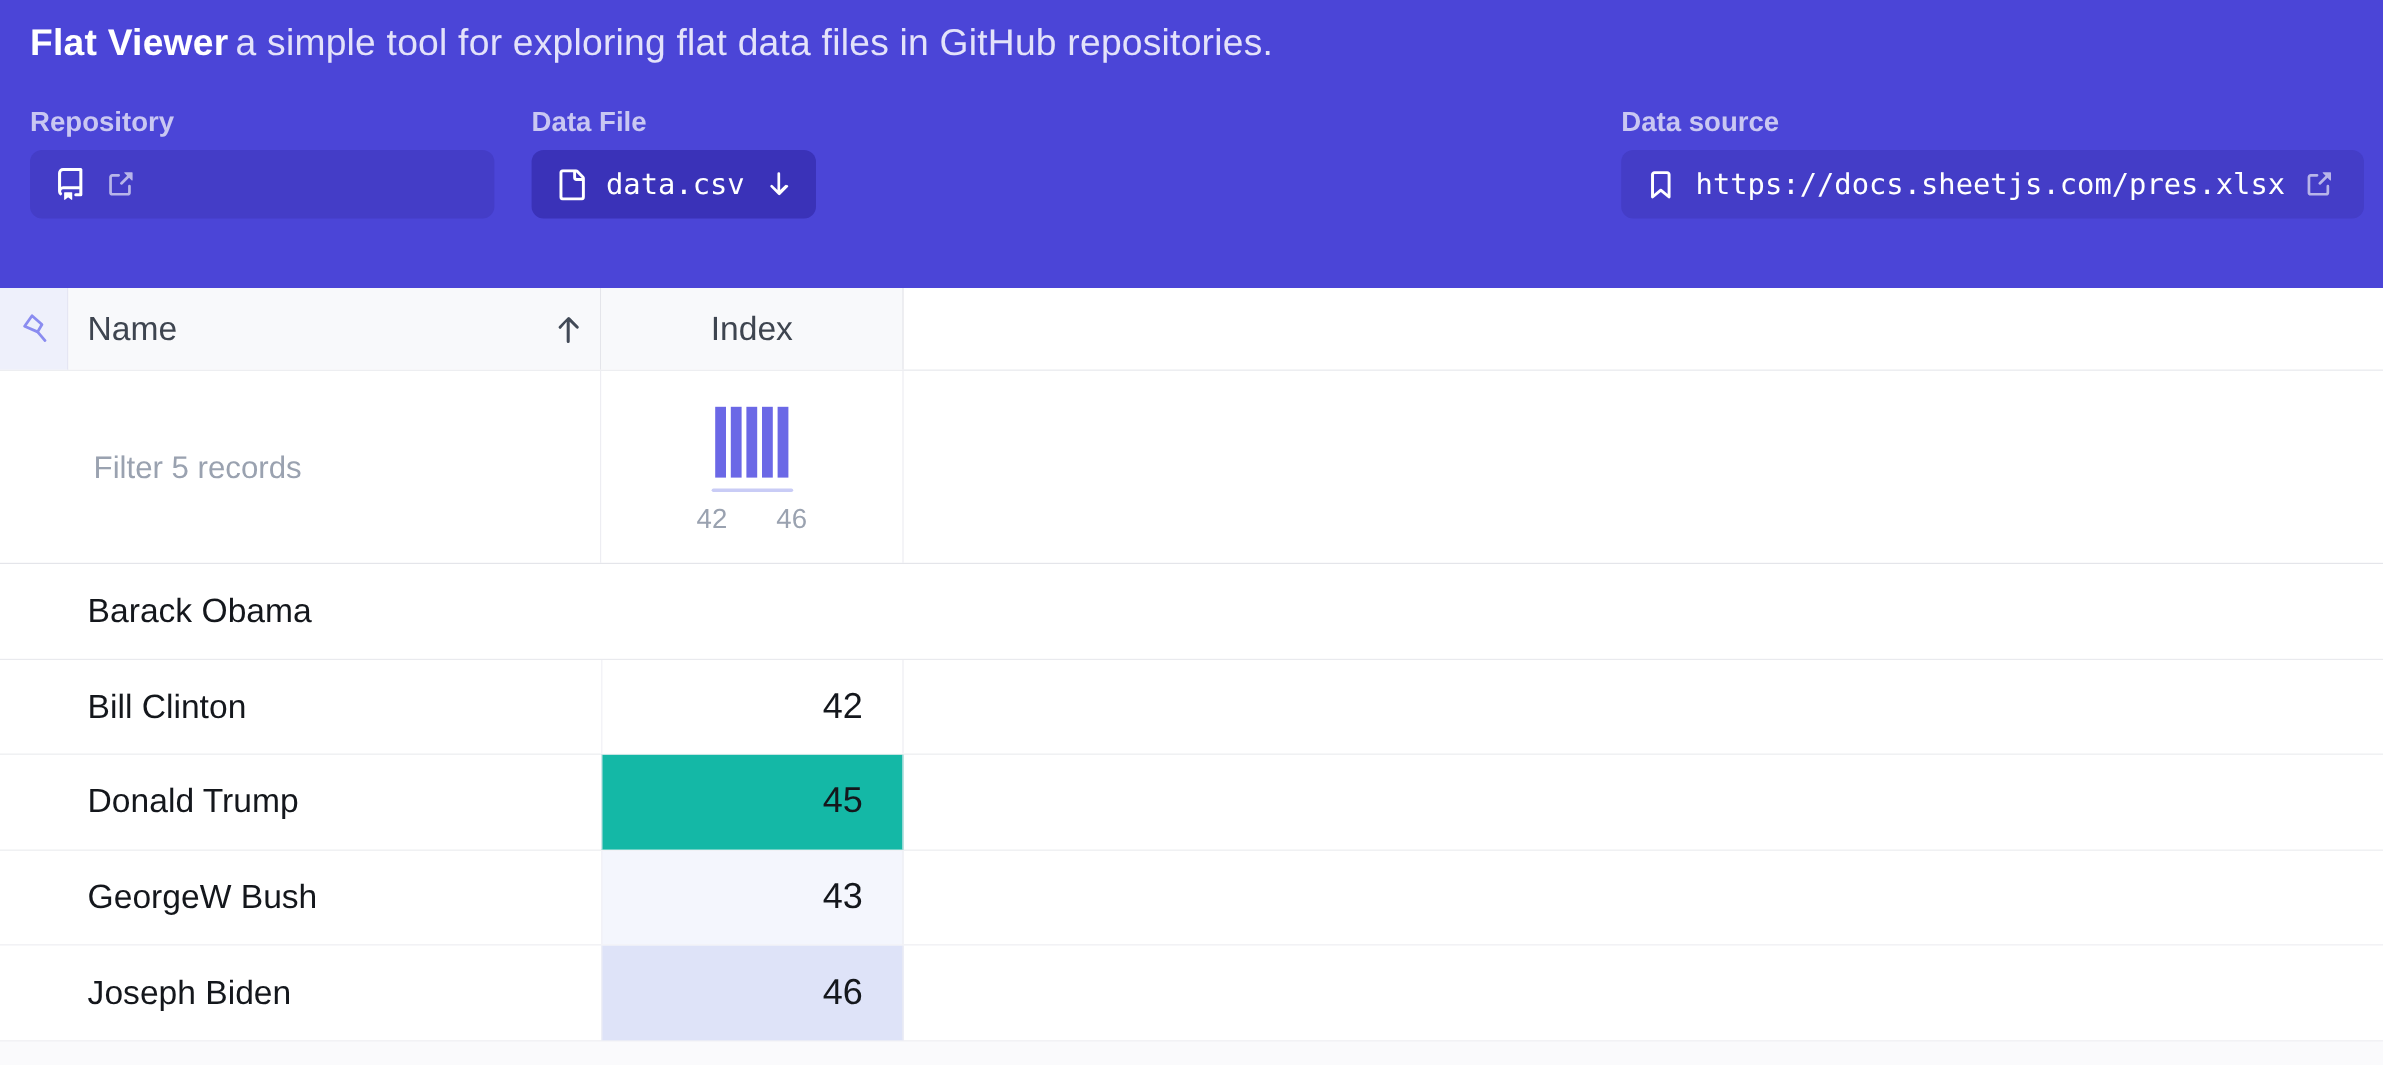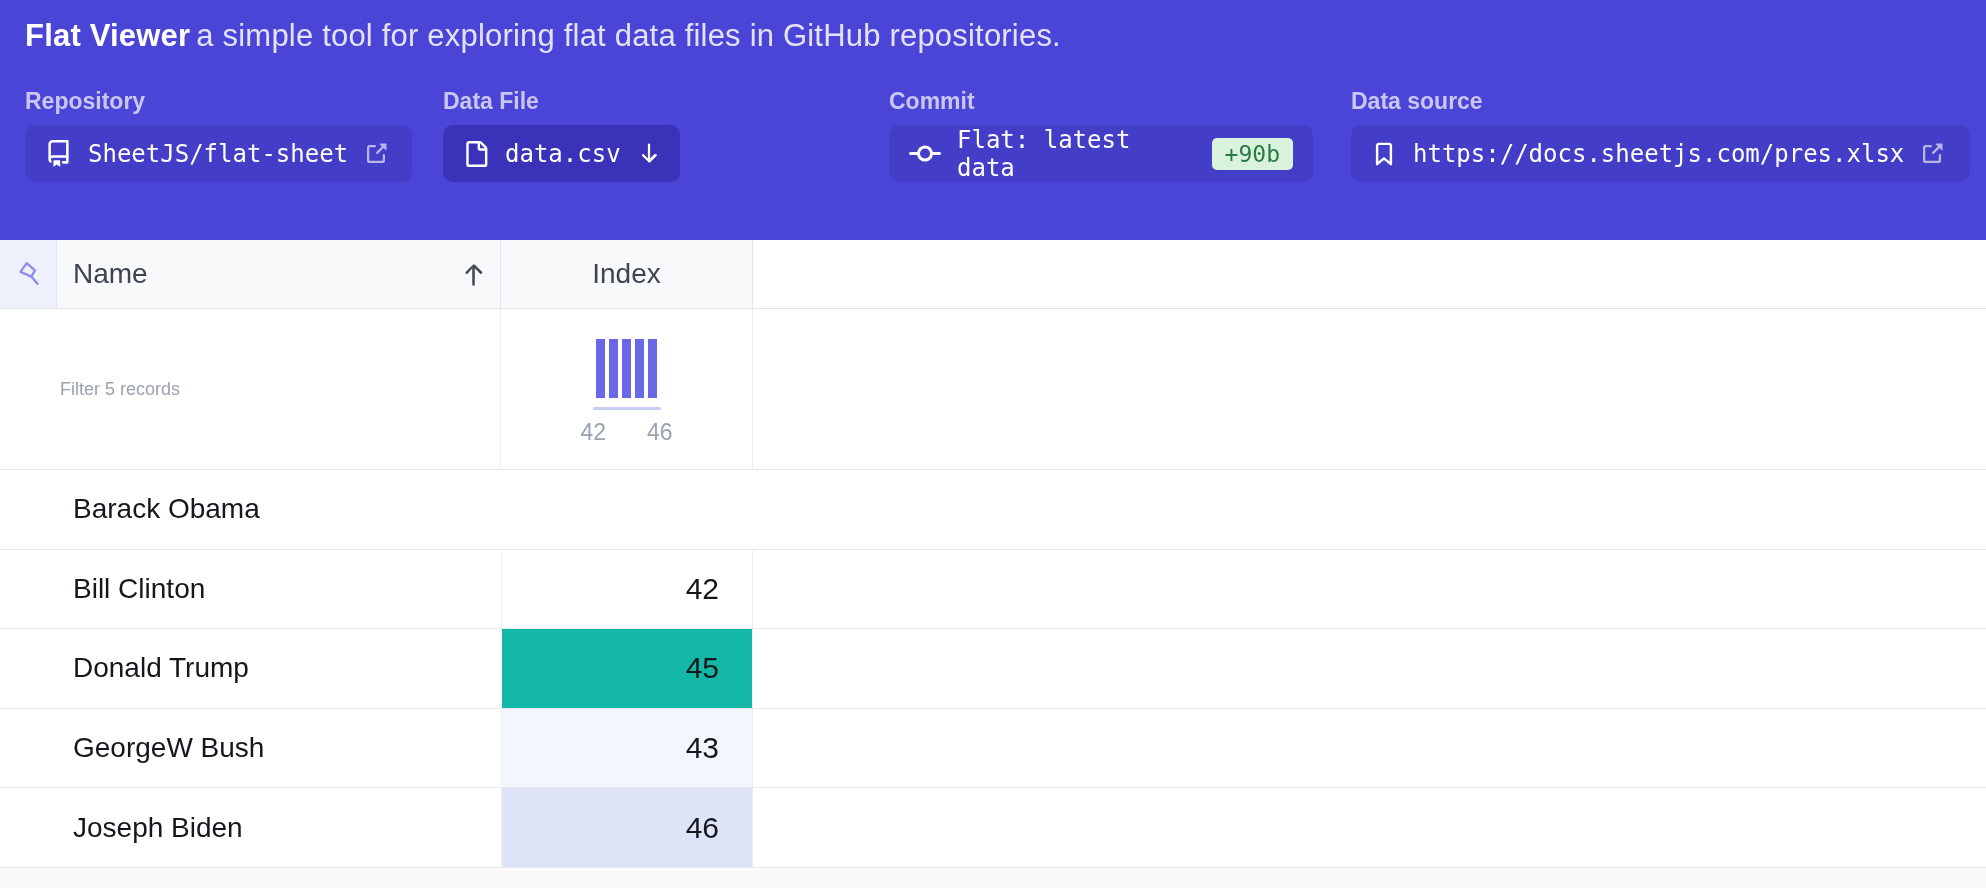--- a/index.html
+++ b/index.html
@@ -42,21 +42,21 @@
   .pin-cell { position:absolute; left:0; top:0; width:57px; height:68px; background:var(--pin-cell-bg); border-right:1px solid #e3e4f0; display:flex; align-items:center; justify-content:center; }
   .hcell { position:absolute; top:0; height:68px; background:var(--header-cell-bg); display:flex; align-items:center; color:var(--col-header-text); font-size:28px; font-weight:500; }
   .hcell.name { left:57px; width:444px; padding-left:16px; border-right:1px solid var(--border); }
   .hcell.index { left:501px; width:252px; justify-content:center; border-right:1px solid var(--border); }
   .sort-ic { position:absolute; right:13px; top:50%; transform:translateY(-50%); }
 
   .frow { position:absolute; left:0; top:309px; width:1986px; height:161px; background:#ffffff; border-bottom:1px solid var(--border); }
   .filter-input {
     position:absolute; left:0; top:0; width:501px; height:160px;
     border:none; outline:none; background:transparent;
-    padding-left:60px; font-size:18px; color:#32373f;
+    padding-left:78px; font-size:26px; color:#32373f;
     font-family:"Liberation Sans","DejaVu Sans",sans-serif;
     border-right:1px solid #ededf2;
   }
   .filter-input::placeholder { color:var(--muted-text); opacity:1; }
   .histo { position:absolute; left:501px; top:0; width:252px; height:160px; border-right:1px solid #ededf2; cursor:crosshair; }
   .bars { display:flex; gap:4px; justify-content:center; align-items:flex-end; height:59px; margin-top:30px; }
   .bars i { display:block; width:9px; background:var(--bar-color); }
   .axisline { width:68px; height:3px; background:var(--axis-line); margin:9px auto 0; border-radius:2px; }
   .histo-labels { width:92px; margin:9px auto 0; display:flex; justify-content:space-between; font-size:23px; color:var(--muted-text); }
   .half-line { position:absolute; left:753px; top:389px; width:1233px; height:1px; background:#eaebef; }
@@ -77,50 +77,39 @@
     <div class="title-line">
       <b>Flat Viewer</b><span>a simple tool for exploring flat data files in GitHub repositories.</span>
     </div>
 
     <div class="control" id="ctl-repo">
       <span class="lbl">Repository</span>
       <button class="ctl-btn mono">
         <svg width="27" height="27" viewBox="0 0 16 16" fill="#ffffff">
             <path d="M2 2.5A2.5 2.5 0 0 1 4.5 0h8.75a.75.75 0 0 1 .75.75v12.5a.75.75 0 0 1-.75.75h-2.5a.75.75 0 0 1 0-1.5h1.75v-2h-8a1 1 0 0 0-.714 1.7.75.75 0 1 1-1.072 1.05A2.495 2.495 0 0 1 2 11.5Zm10.5-1h-8a1 1 0 0 0-1 1v6.708A2.486 2.486 0 0 1 4.5 9h8ZM5 12.25a.25.25 0 0 1 .25-.25h3.5a.25.25 0 0 1 .25.25v3.25a.25.25 0 0 1-.4.2l-1.45-1.087a.249.249 0 0 0-.3 0L5.4 15.7a.25.25 0 0 1-.4-.2Z"></path>
           </svg>
-        <span>SheetJS/flat-sheet</span>
         <svg class="dim-icon" width="24" height="24" viewBox="0 0 16 16" fill="#ffffff">
             <path d="M3.75 2h3.5a.75.75 0 0 1 0 1.5h-3.5a.25.25 0 0 0-.25.25v8.5c0 .138.112.25.25.25h8.5a.25.25 0 0 0 .25-.25v-3.5a.75.75 0 0 1 1.5 0v3.5A1.75 1.75 0 0 1 12.25 14h-8.5A1.75 1.75 0 0 1 2 12.25v-8.5C2 2.784 2.784 2 3.75 2Zm6.854-1h4.146a.25.25 0 0 1 .25.25v4.146a.25.25 0 0 1-.427.177L13.03 4.03 9.28 7.78a.751.751 0 0 1-1.042-.018.751.751 0 0 1-.018-1.042l3.75-3.75-1.543-1.543A.25.25 0 0 1 10.604 1Z"></path>
           </svg>
       </button>
     </div>
 
     <div class="control" id="ctl-file">
       <span class="lbl">Data File</span>
       <button class="ctl-btn selected mono">
         <svg width="26" height="26" viewBox="0 0 16 16" fill="#ffffff">
             <path d="M2 1.75C2 .784 2.784 0 3.75 0h6.586c.464 0 .909.184 1.237.513l2.914 2.914c.329.328.513.773.513 1.237v9.586A1.75 1.75 0 0 1 13.25 16h-9.5A1.75 1.75 0 0 1 2 14.25Zm1.75-.25a.25.25 0 0 0-.25.25v12.5c0 .138.112.25.25.25h9.5a.25.25 0 0 0 .25-.25V6h-2.75A1.75 1.75 0 0 1 9 4.25V1.5Zm6.75.062V4.25c0 .138.112.25.25.25h2.688l-.011-.013-2.914-2.914-.013-.011Z"></path>
           </svg>
         <span>data.csv</span>
         <svg class="push-right" width="24" height="24" viewBox="0 0 16 16" fill="#ffffff">
             <path d="M13.03 8.22a.75.75 0 0 1 0 1.06l-4.25 4.25a.75.75 0 0 1-1.06 0L3.47 9.28a.751.751 0 0 1 .018-1.042.751.751 0 0 1 1.042-.018L7.25 10.94V1.75a.75.75 0 0 1 1.5 0v9.19l2.72-2.72a.75.75 0 0 1 1.06 0Z"></path>
           </svg>
       </button>
     </div>
 
-    <div class="control" id="ctl-commit">
-      <span class="lbl">Commit</span>
-      <button class="ctl-btn mono">
-        <svg width="32" height="32" viewBox="0 0 16 16" fill="#ffffff">
-            <path d="M11.93 8.5a4.002 4.002 0 0 1-7.86 0H.75a.75.75 0 0 1 0-1.5h3.32a4.002 4.002 0 0 1 7.86 0h3.32a.75.75 0 0 1 0 1.5Zm-1.43-.75a2.5 2.5 0 1 0-5 0 2.5 2.5 0 0 0 5 0Z"></path>
-          </svg>
-        <span>Flat: latest data</span>
-        <span class="badge mono">+90b</span>
-      </button>
-    </div>
 
     <div class="control" id="ctl-source">
       <span class="lbl">Data source</span>
       <button class="ctl-btn mono">
         <svg width="26" height="26" viewBox="0 0 16 16" fill="#ffffff">
             <path d="M3 2.75C3 1.784 3.784 1 4.75 1h6.5c.966 0 1.75.784 1.75 1.75v11.5a.75.75 0 0 1-1.227.579L8 11.722l-3.773 3.107A.751.751 0 0 1 3 14.25Zm1.75-.25a.25.25 0 0 0-.25.25v9.91l3.023-2.489a.75.75 0 0 1 .954 0l3.023 2.49V2.75a.25.25 0 0 0-.25-.25Z"></path>
           </svg>
         <span>https://docs.sheetjs.com/pres.xlsx</span>
         <svg class="dim-icon" width="24" height="24" viewBox="0 0 16 16" fill="#ffffff">
             <path d="M3.75 2h3.5a.75.75 0 0 1 0 1.5h-3.5a.25.25 0 0 0-.25.25v8.5c0 .138.112.25.25.25h8.5a.25.25 0 0 0 .25-.25v-3.5a.75.75 0 0 1 1.5 0v3.5A1.75 1.75 0 0 1 12.25 14h-8.5A1.75 1.75 0 0 1 2 12.25v-8.5C2 2.784 2.784 2 3.75 2Zm6.854-1h4.146a.25.25 0 0 1 .25.25v4.146a.25.25 0 0 1-.427.177L13.03 4.03 9.28 7.78a.751.751 0 0 1-1.042-.018.751.751 0 0 1-.018-1.042l3.75-3.75-1.543-1.543A.25.25 0 0 1 10.604 1Z"></path>

